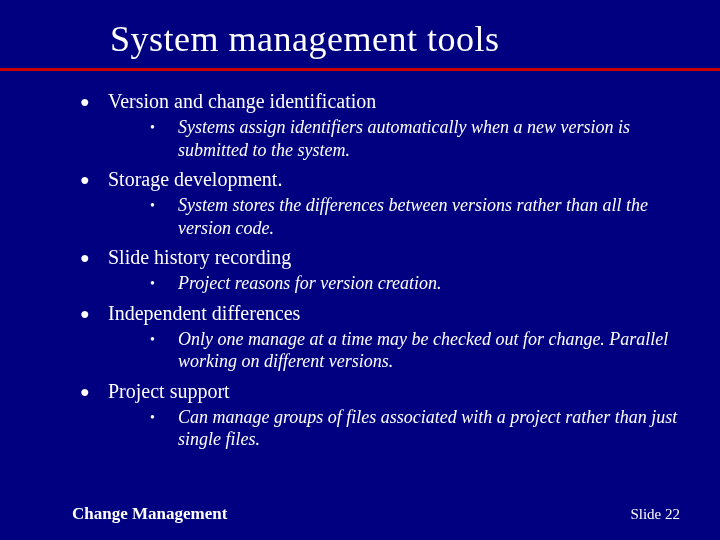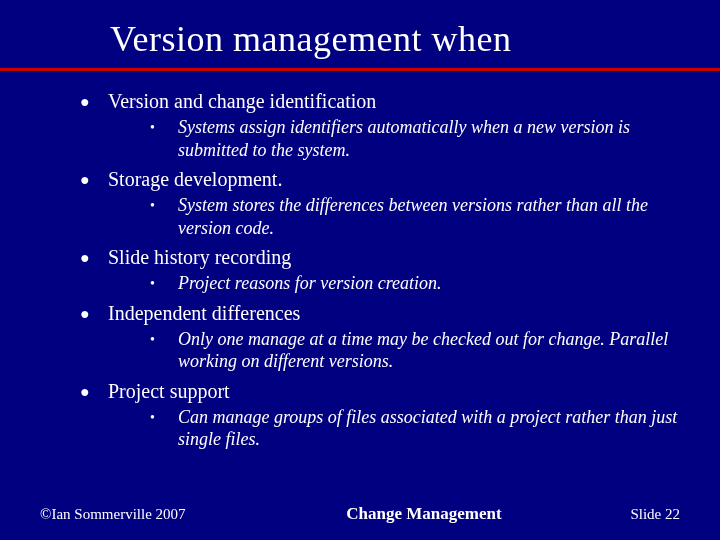--- a/index.html
+++ b/index.html
@@ -84,21 +84,21 @@
     font-weight: bold;
     font-size: 17px;
     margin-left: 32px;
   }
 </style>
 </head>
 <body>
 
 <div class="slide">
 
-  <div class="title">Version management when</div>
+  <div class="title">System management tools</div>
   <div class="hr"></div>
 
   <div class="body">
 
     <div class="lvl1">
       <div class="bullet">●</div>
       <div class="txt">Version and change identification</div>
     </div>
     <div class="lvl2">
       <div class="bullet">•</div>
@@ -137,18 +137,17 @@
       <div class="txt">Project support</div>
     </div>
     <div class="lvl2">
       <div class="bullet">•</div>
       <div class="txt">Can manage groups of files associated with a project rather than just single files.</div>
     </div>
 
   </div>
 
   <div class="footer">
-    <span>©Ian Sommerville 2007</span>
     <span class="center">Change Management</span>
     <span>Slide  22</span>
   </div>
 
 </div>
 
 </body></html>

